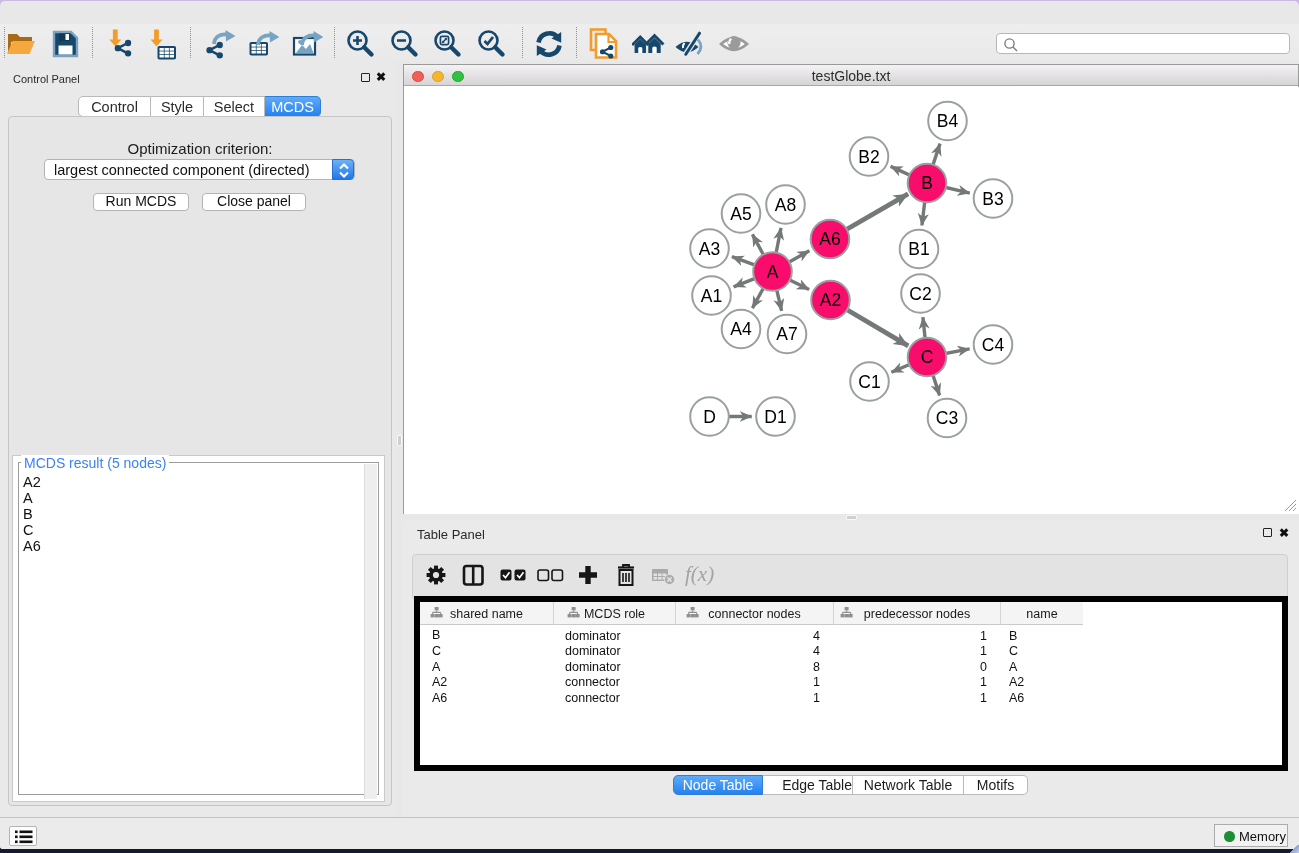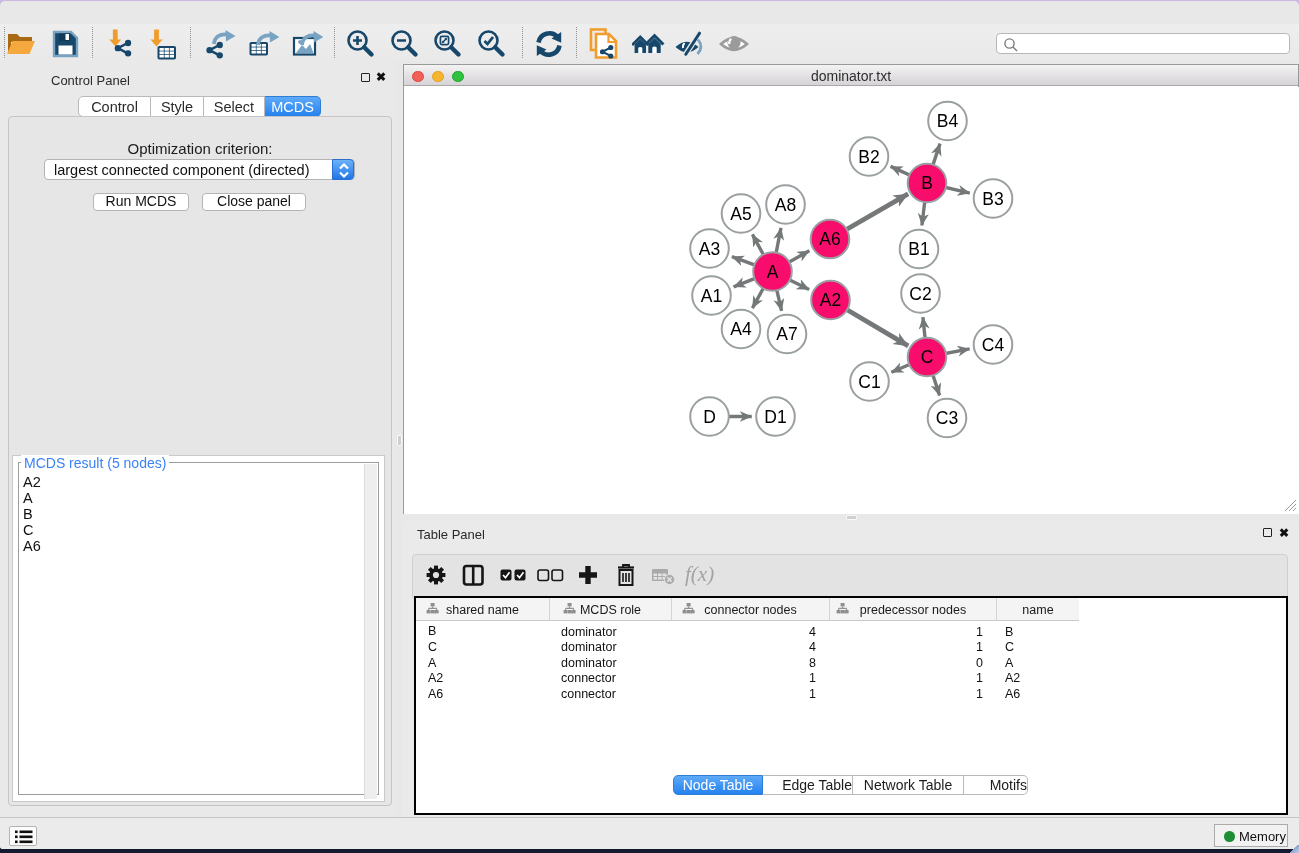--- a/index.html
+++ b/index.html
@@ -21,21 +21,21 @@
 #titlebar .g { left:47.5px; background:#2fc240; border:1px solid #22a532; }
 #titletext { position:absolute; top:3px; width:100%; text-align:center; font-size:14px; color:#3e3e3e; }
 
 #toolbar { position:absolute; left:0; top:23px; width:1299px; height:37px;
   background:linear-gradient(#efeeee,#eae9e9); }
 .sep { position:absolute; top:3px; height:31px; width:0; border-left:1px dotted #8f8f8f; }
 #searchbox { position:absolute; left:996px; top:9px; width:294px; height:21px; background:#fff;
   border:1px solid #b8b8b8; border-radius:4px; }
 
 #cpanel { position:absolute; left:0; top:60px; width:395px; height:756px; background:#eae9e9; }
-#cpanel .hdr { position:absolute; left:13px; top:12px; font-size:13px; color:#2a2a2a;margin-left:38px; }
+#cpanel .hdr { position:absolute; left:13px; top:12px; font-size:11px; color:#2a2a2a; }
 .winbtn-sq { position:absolute; width:9px; height:9px; border:1.5px solid #222; border-radius:1px; }
 .winbtn-x { position:absolute; font-size:12px; font-weight:bold; color:#111; line-height:10px; }
 
 .tabrow { position:absolute; display:flex; height:21px; }
 .tab { height:21px; font-size:14.5px; color:#2a2a2a; background:#fff; border:1px solid #b9b9b9;
   border-left:none; display:flex; align-items:center; justify-content:center; }
 .tab.first { border-left:1px solid #b9b9b9; border-radius:5px 0 0 5px; }
 .tab.last { border-radius:0 5px 5px 0; }
 .tab.sel { background:linear-gradient(#5faaf9,#2482f0); color:#fff; border-color:#2e7fd4; }
 #cpanel .content { position:absolute; left:8px; top:55px; width:384px; height:690px;
@@ -69,21 +69,21 @@
 #nettitle .y { top:5.5px; left:28px; background:#f6b52e; border:1px solid #e0a024; }
 #nettitle .g { top:5.5px; left:48px; background:#2fc240; border:1px solid #22a532; }
 #nettitle .t { position:absolute; top:3px; width:100%; text-align:center; font-size:14px; color:#2e2e2e; }
 #canvas { position:absolute; left:0; top:22px; width:895px; height:427px; background:#fff; }
 #resize { position:absolute; right:2px; bottom:2px; width:13px; height:13px; }
 
 #tpanel { position:absolute; left:403px; top:520px; width:896px; height:296px; background:#ebeaea; }
 #tpanel .hdr { position:absolute; left:14px; top:6px; font-size:13px; color:#2a2a2a; }
 #ttool { position:absolute; left:9px; top:33px; width:876px; height:46px; background:#e4e3e3;
   border:1px solid #cfcfcf; border-radius:4px; }
-#ttable { position:absolute; left:11px; top:75px; width:874px; height:219px; background:#fff; border:2px solid #000000; }
+#ttable { position:absolute; left:11px; top:75px; width:874px; height:175px; background:#fff; border:6px solid #000000; }
 #thead { position:absolute; left:0; top:0; width:663px; height:23px; background:#f4f4f4; border-bottom:1px solid #c9c9c9; }
 .hcell { position:absolute; top:0; height:23px; border-right:1px solid #d4d4d4; }
 .hcell .lbl { position:absolute; width:100%; text-align:center; top:5px; font-size:12.5px; color:#1a1a1a; }
 .trow { position:absolute; font-size:12.5px; color:#111; }
 
 #btabs { position:absolute; left:270px; top:254px; }
 
 #statusbar { position:absolute; left:0; top:816px; width:1299px; height:33px; background:#ebebeb; border-top:1px solid #c3c3c3; }
 #listbtn { position:absolute; left:9px; top:8px; width:28px; height:20px; background:#fdfdfd; border:1px solid #b4b4b4; border-radius:2px; }
 #membtn { position:absolute; left:1214px; top:6px; width:74px; height:23px; background:#f2f2f2; border:1px solid #ababab; }
@@ -276,21 +276,21 @@
   <div id="vdiv"></div>
     <div id="vdivdot"></div>
   <div id="netwin">
     <svg class="abs" style="left:0;top:0" width="9" height="9" viewBox="0 0 9 9">
         <path d="M0,0 L9,0 L0,9 Z" fill="#3d6fd6"></path>
       </svg>
     <div id="nettitle">
       <div class="tl r"></div>
         <div class="tl y"></div>
         <div class="tl g"></div>
-      <div class="t">dominator.txt</div>
+      <div class="t">testGlobe.txt</div>
     </div>
     <div id="canvas">
       <svg width="895" height="427" viewBox="0 0 895 427" font-family="Liberation Sans, sans-serif">
         <defs>
           <marker id="arr" markerWidth="14" markerHeight="12" refX="12" refY="5.5" orient="auto" markerUnits="userSpaceOnUse">
             <path d="M0,0 L12.5,5.5 L0,11 L3.6,5.5 Z" fill="#747879"></path>
           </marker>
           <marker id="arrB" markerWidth="17" markerHeight="14" refX="14.5" refY="6.5" orient="auto" markerUnits="userSpaceOnUse">
             <path d="M0,0 L15,6.5 L0,13 L4.2,6.5 Z" fill="#747879"></path>
           </marker>
@@ -485,21 +485,21 @@
       <div class="trow" style="left:145px;top:89.2px">connector</div>
       <div class="trow" style="left:330px;top:89.2px;width:70px;text-align:right">1</div>
       <div class="trow" style="left:495px;top:89.2px;width:72px;text-align:right">1</div>
       <div class="trow" style="left:589px;top:89.2px">A6</div>
     </div>
     <div id="btabs">
         <div style="display:flex; height:20px; font-size:14px;">
           <div style="width:90px;background:linear-gradient(#5faaf9,#2482f0);color:#fff;border:1px solid #2e7fd4;border-radius:5px 0 0 5px;text-align:center;line-height:19px;">Node Table</div>
           <div style="width:90px;background:#fff;color:#1c1c1c;border:1px solid #b9b9b9;border-left:none;text-align:right;line-height:19px;">Edge Table</div>
           <div style="width:111px;background:#fff;color:#1c1c1c;border:1px solid #b9b9b9;border-left:none;text-align:center;line-height:19px;">Network Table</div>
-          <div style="width:64px;background:#fff;color:#1c1c1c;border:1px solid #b9b9b9;border-left:none;border-radius:0 5px 5px 0;text-align:right;line-height:19px;">Motifs</div>
+          <div style="width:64px;background:#fff;color:#1c1c1c;border:1px solid #b9b9b9;border-left:none;border-radius:0 5px 5px 0;text-align:center;line-height:19px;">Motifs</div>
         </div>
       </div>
   </div>
   <div id="statusbar">
     <div id="listbtn">
         <svg class="abs" style="left:5px;top:3px" width="18" height="14" viewBox="0 0 18 14">
           <g fill="#111">
             <rect x="0" y="0.5" width="2.6" height="2.6"></rect>
             <rect x="4.5" y="0.5" width="13" height="2.6"></rect>
             <rect x="0" y="5.5" width="2.6" height="2.6"></rect>

